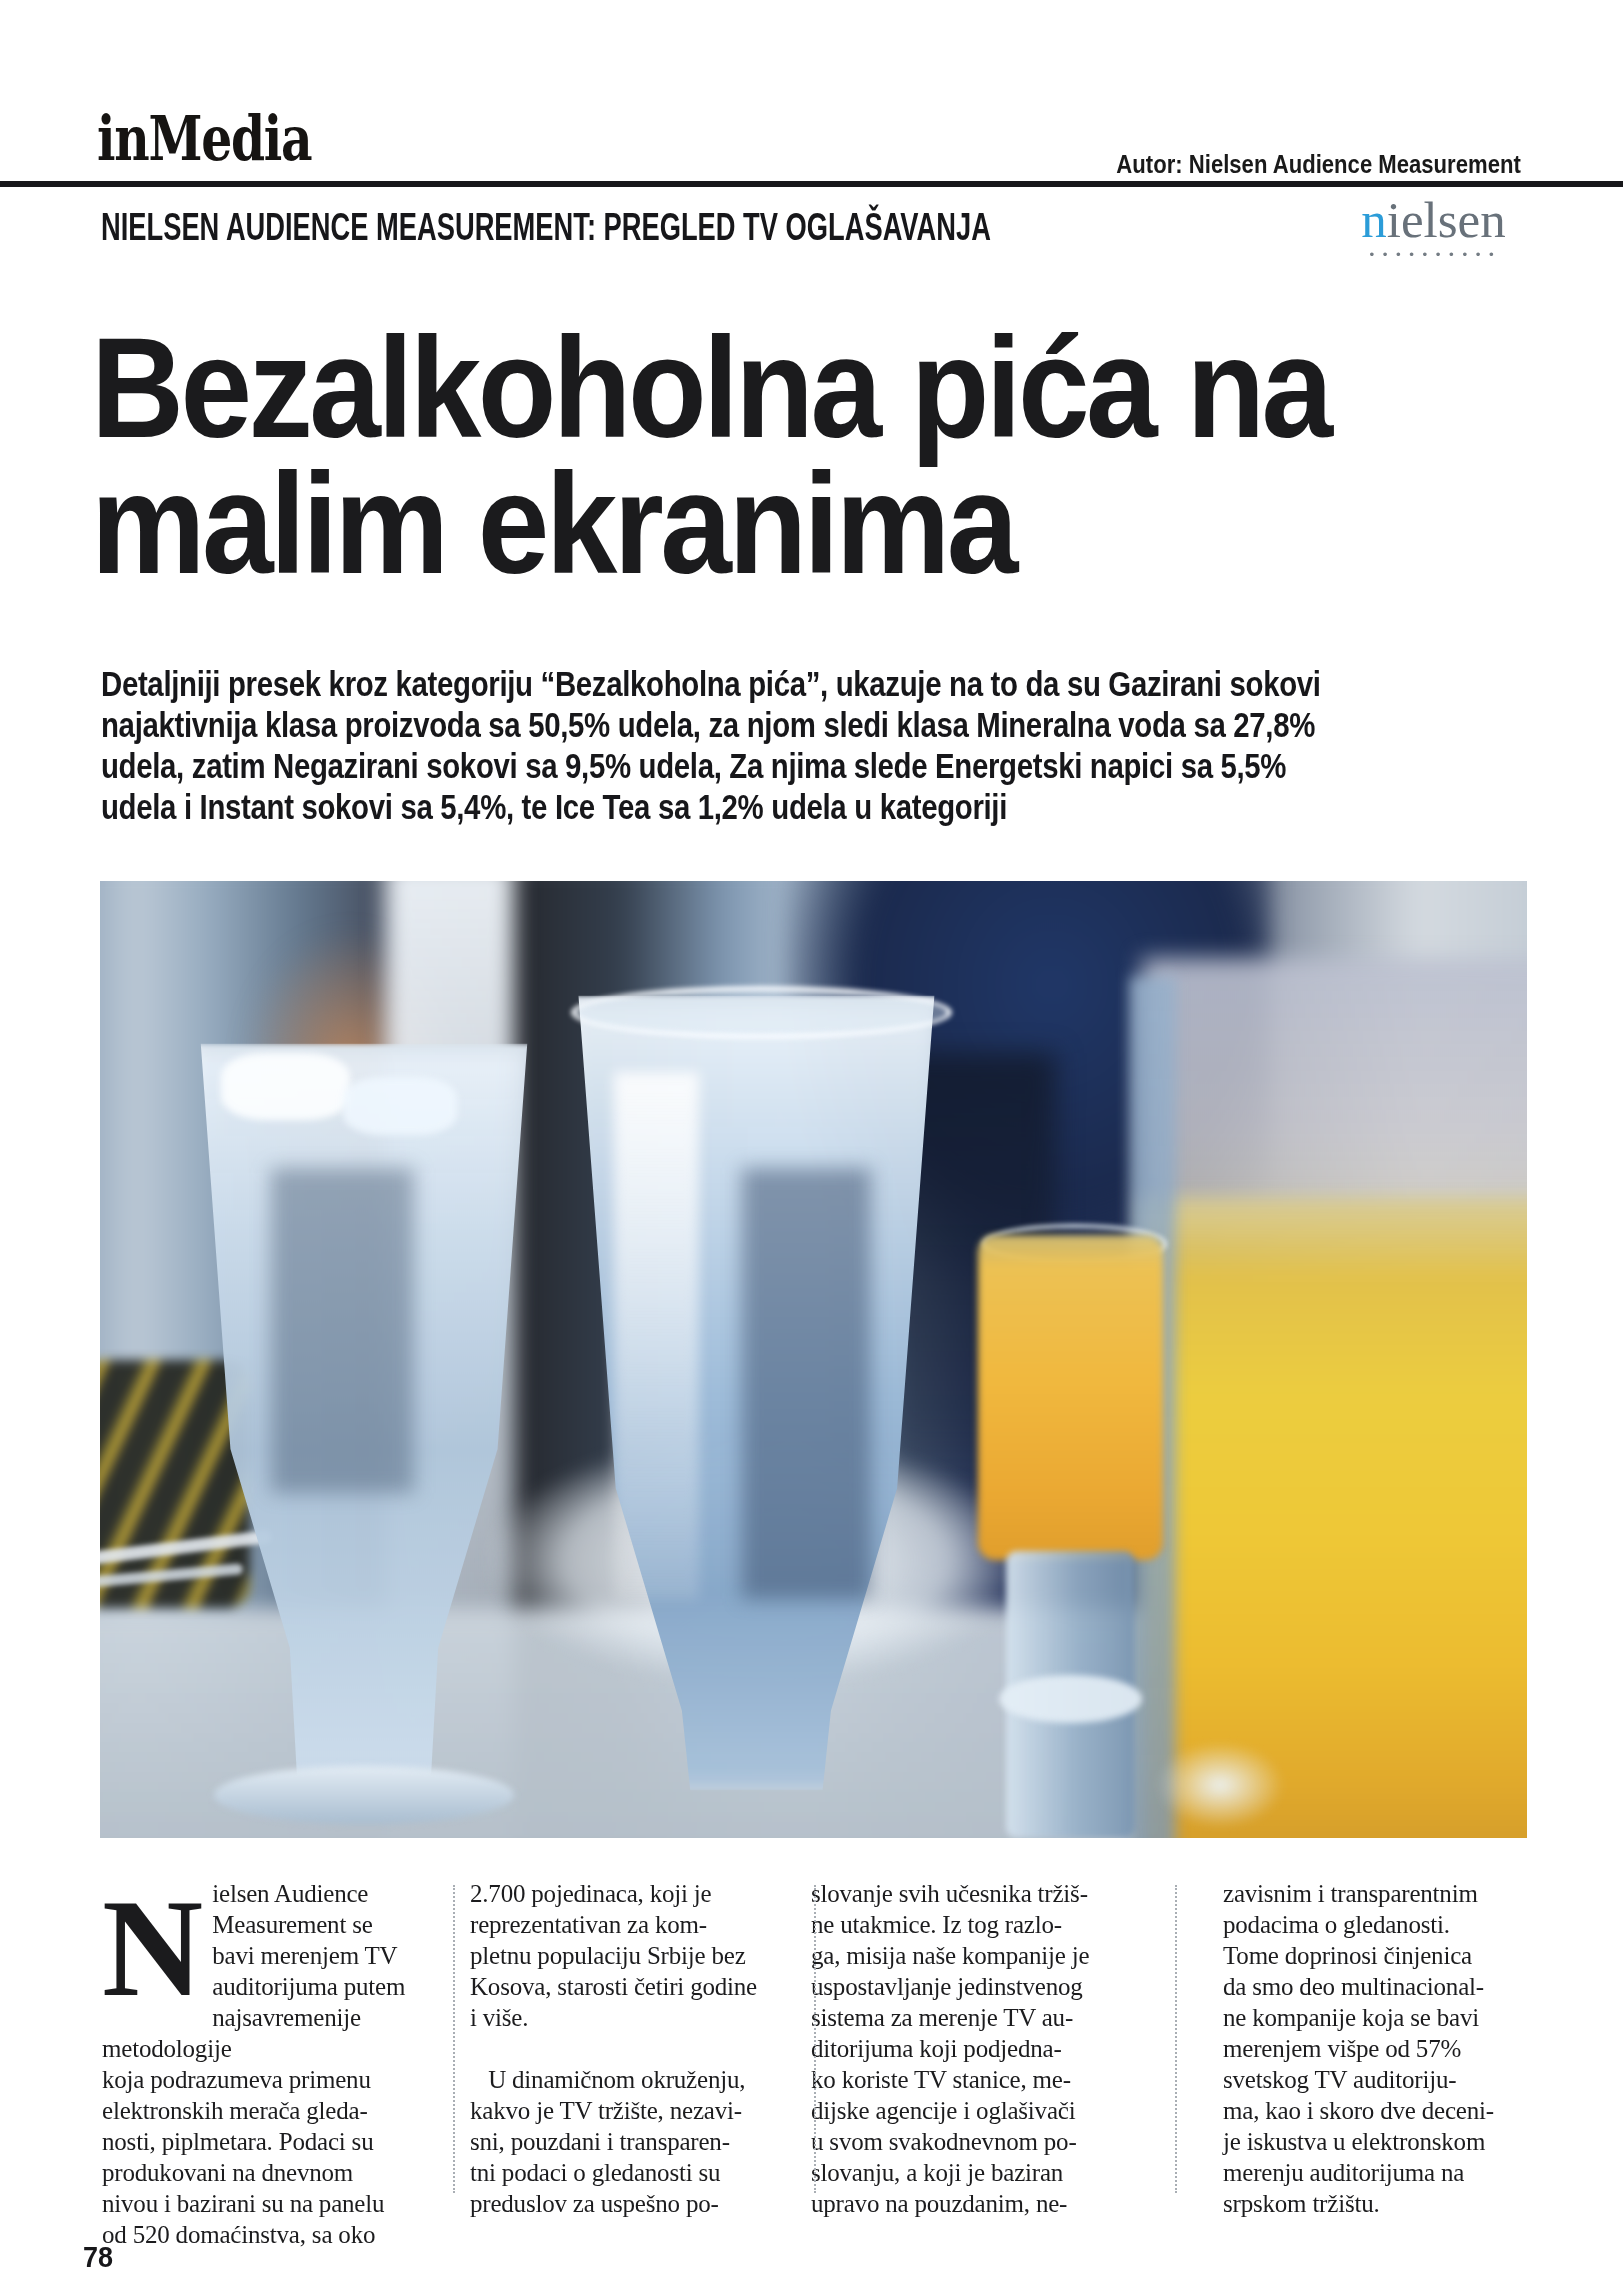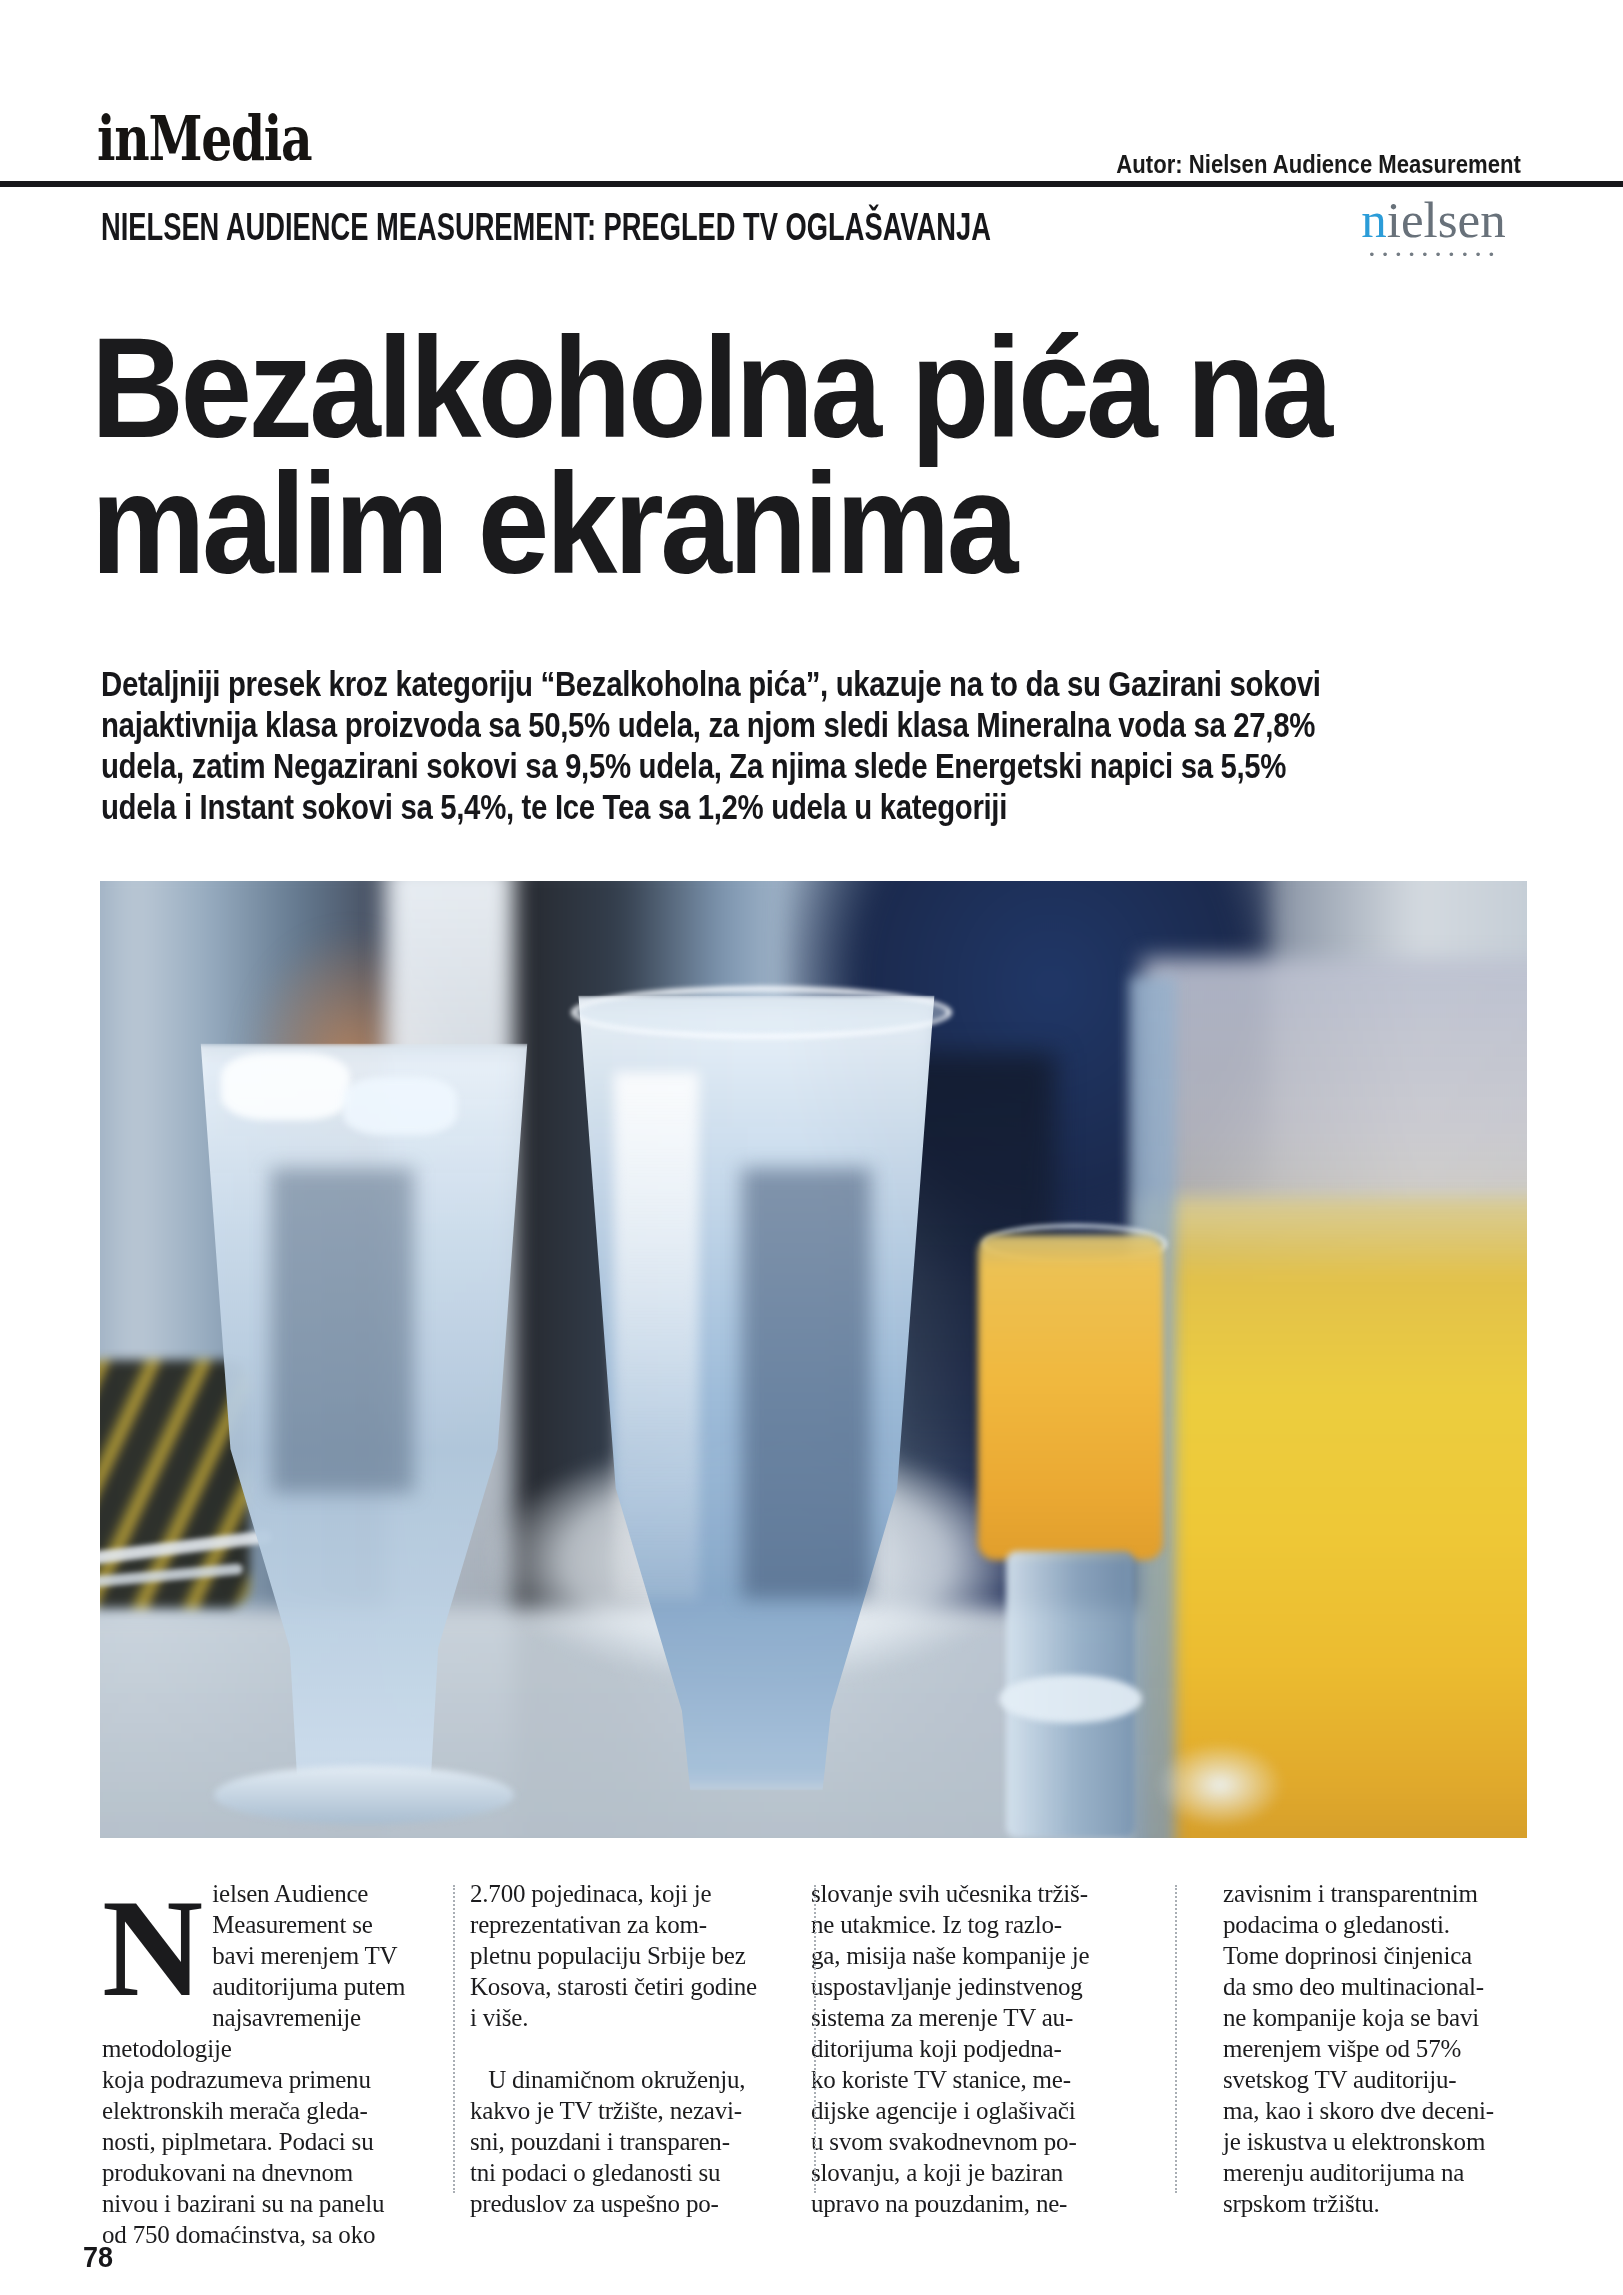--- a/index.html
+++ b/index.html
@@ -222,21 +222,21 @@
   <div class="col col-1"><span class="dropcap">N</span><span>ielsen Audience
 Measurement se
 bavi merenjem TV
 auditorijuma putem
 najsavremenije metodologije
 koja podrazumeva primenu
 elektronskih merača gleda-
 nosti, piplmetara. Podaci su
 produkovani na dnevnom
 nivou i bazirani su na panelu
-od 750 domaćinstva, sa oko</span></div>
+od 520 domaćinstva, sa oko</span></div>
   <div class="col col-2"><span>2.700 pojedinaca, koji je
 reprezentativan za kom-
 pletnu populaciju Srbije bez
 Kosova, starosti četiri godine
 i više.
 
 &nbsp;&nbsp;&nbsp;U dinamičnom okruženju,
 kakvo je TV tržište, nezavi-
 sni, pouzdani i transparen-
 tni podaci o gledanosti su

